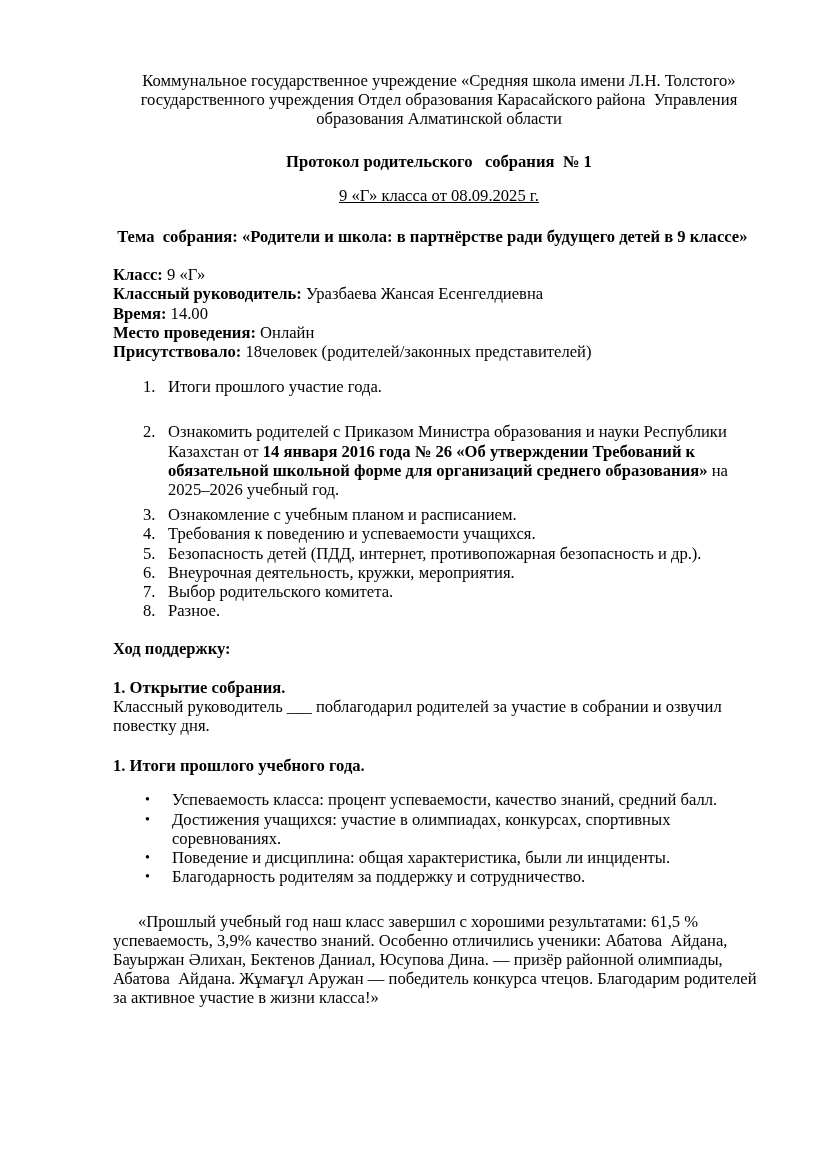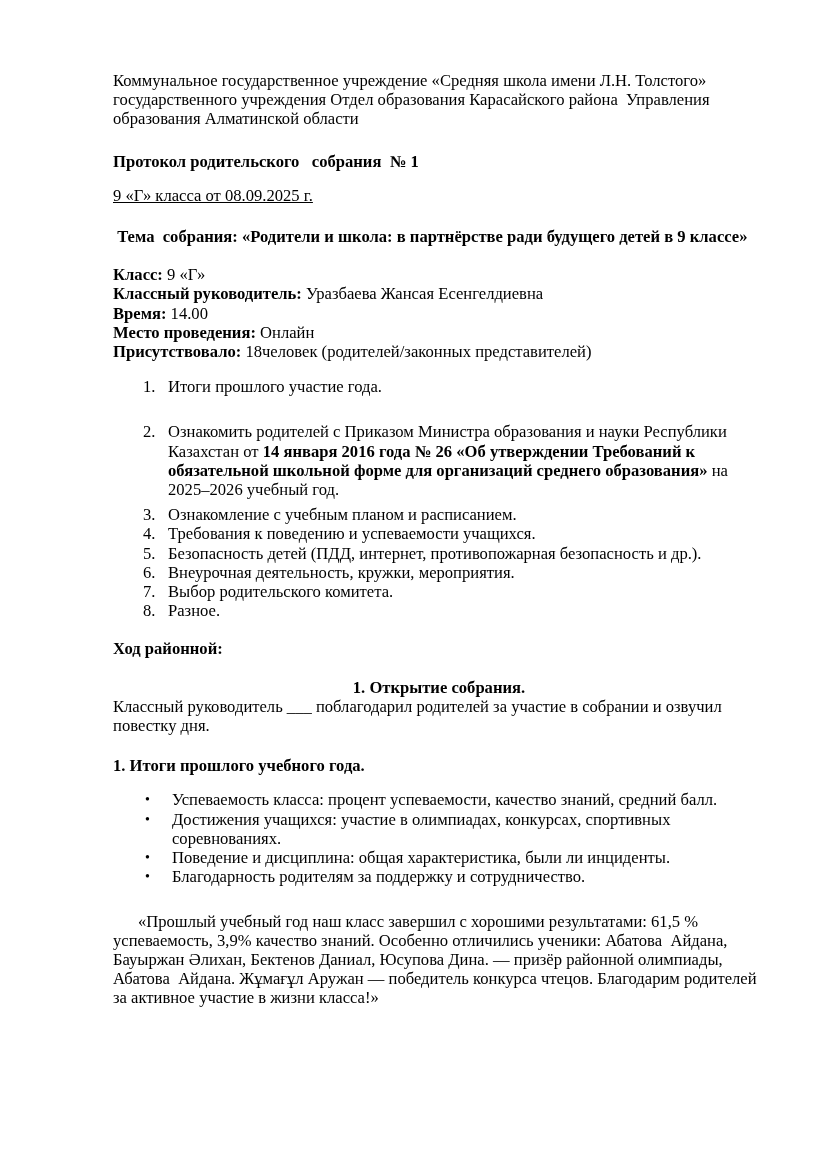--- a/index.html
+++ b/index.html
@@ -15,38 +15,38 @@
     position: relative;
     overflow: hidden;
   }
   .content {
     position: absolute;
     left: 113px;
     top: 71px;
     width: 652px;
   }
   p { margin: 0; }
-  .center { text-align: left; }
+  .center { text-align: center; }
   .bold { font-weight: bold; }
   .pre { white-space: pre-wrap; }
 
   .protocol-title { margin-top: 23px; }
   .class-line { margin-top: 15px; text-decoration: underline; }
   .theme { margin-top: 22px; }
   .meta { margin-top: 19px; }
   .agenda-heading { margin-top: 19px; }
   .olist { margin-top: 16px; }
   .li { display: flex; align-items: flex-start; }
   .li.gap-above { margin-top: 26px; }
   .li.gap-small { margin-top: 6px; }
   .num { flex: 0 0 25px; margin-left: 30px; }
   .bullet-marker { flex: 0 0 27px; margin-left: 32px; font-size: 14px; }
   .litext { flex: 1 1 auto; white-space: pre-wrap; }
   .proceedings-heading { margin-top: 19px; }
-  .subhead { margin-top: 19px; text-align: center; }
+  .subhead { margin-top: 19px; }
   .results-heading { margin-top: 21px; }
   .ulist { margin-top: 15px; }
   .quote { margin-top: 25px; text-indent: 25px; }
 </style>
 </head>
 <body>
 
 <div class="page">
   <div class="content">
 
@@ -99,21 +99,21 @@
       <div class="li">
         <span class="num">7.</span>
         <span class="litext">Выбор родительского комитета.</span>
       </div>
       <div class="li">
         <span class="num">8.</span>
         <span class="litext">Разное.</span>
       </div>
     </div>
 
-    <p class="bold proceedings-heading">Ход районной:</p>
+    <p class="bold proceedings-heading">Ход поддержку:</p>
 
     <p class="bold subhead">1. Открытие собрания.</p>
     <p class="pre">Классный руководитель ___ поблагодарил родителей за участие в собрании и озвучил повестку дня.</p>
 
     <p class="bold results-heading">1. Итоги прошлого учебного года.</p>
 
     <div class="ulist">
       <div class="li">
         <span class="bullet-marker">•</span>
         <span class="litext">Успеваемость класса: процент успеваемости, качество знаний, средний балл.</span>

